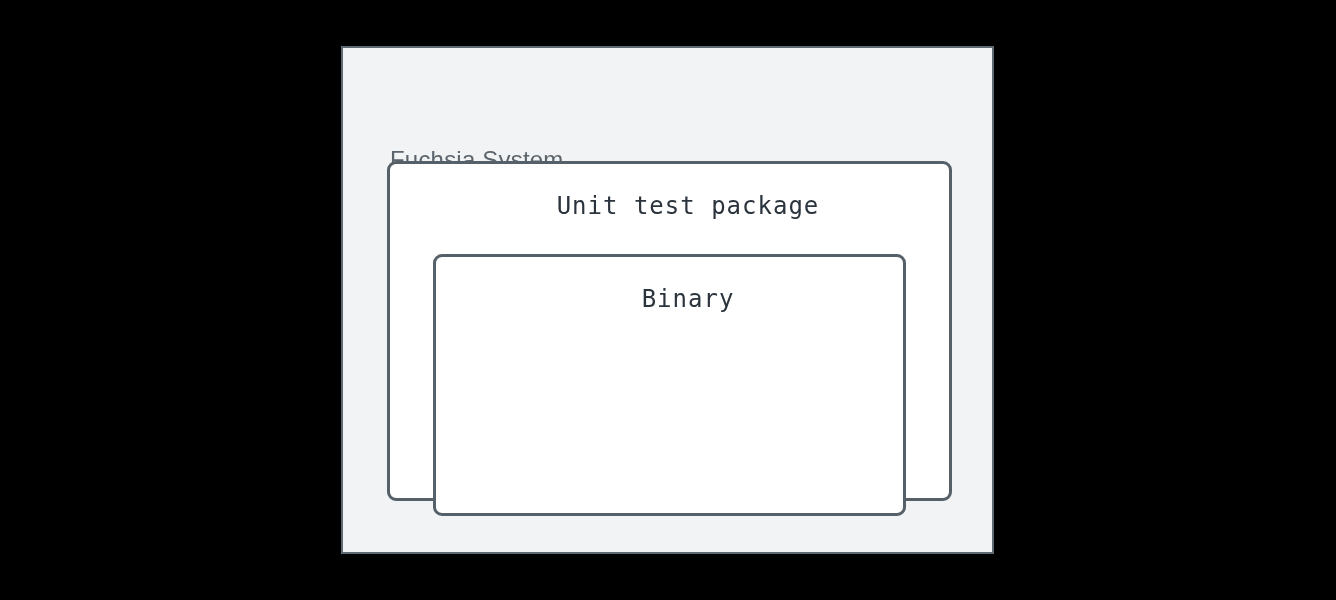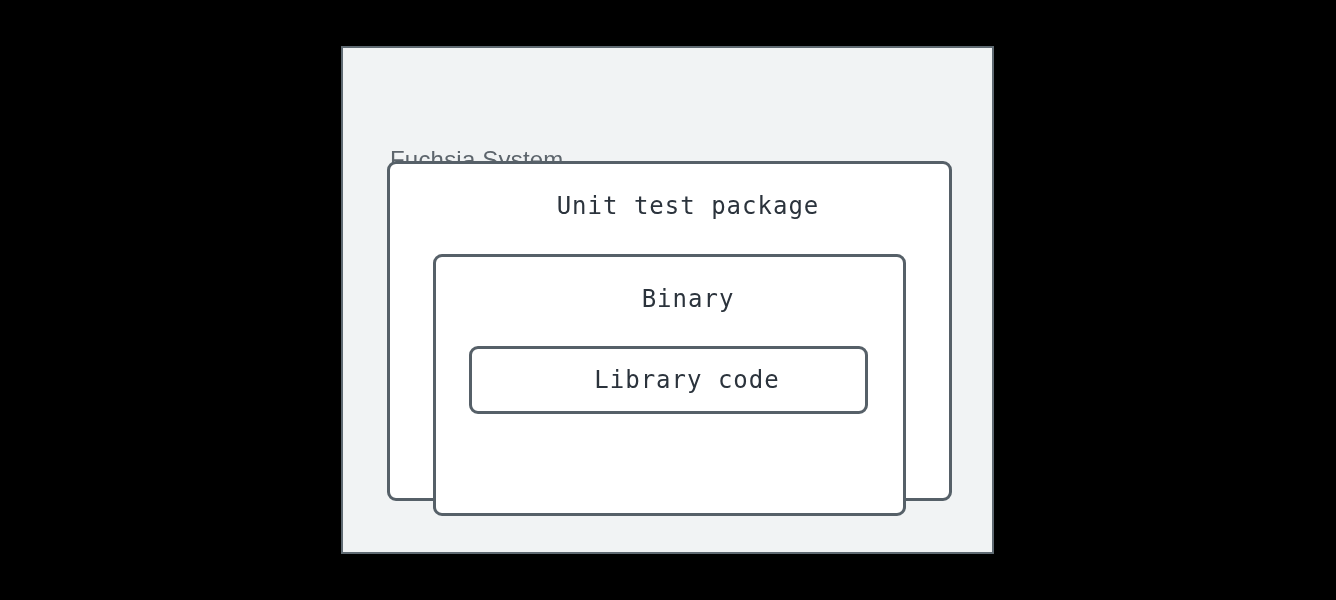--- a/index.html
+++ b/index.html
@@ -95,23 +95,20 @@
     <div class="system-title">Fuchsia System</div>
 
     <div class="node-box package-box">
 
       <div class="node-label package-label">Unit test package</div>
 
       <div class="node-box binary-box">
 
         <div class="node-label binary-label">Binary</div>
 
-        <div class="node-box library-box">
-          <div class="node-label">Library code</div>
-        </div>
 
       </div>
 
     </div>
 
   </div>
 
 </div>
 
 </body></html>

